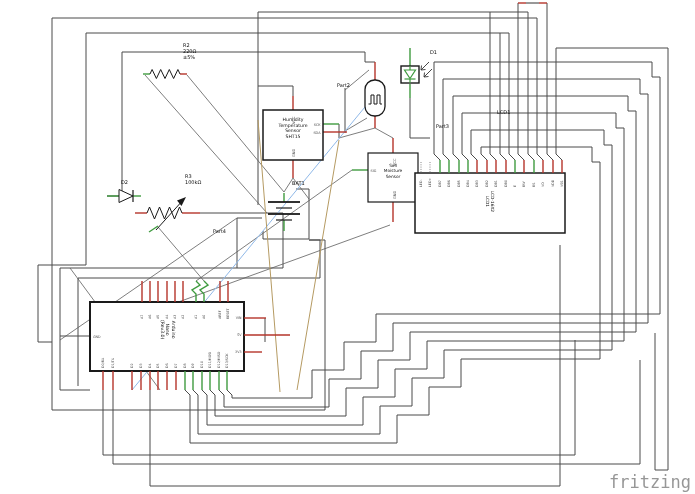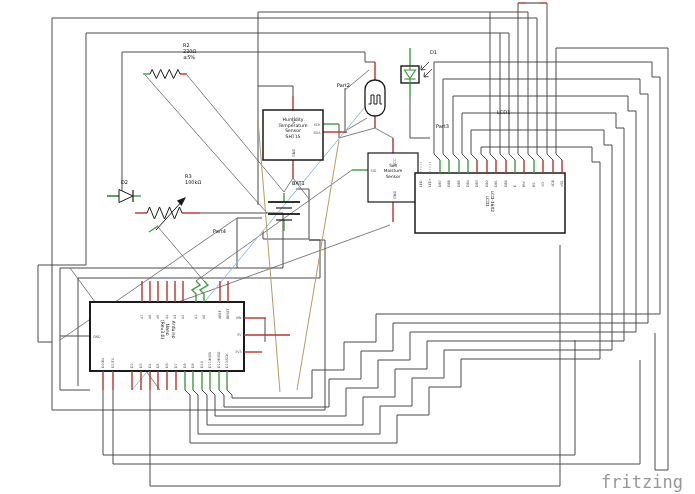--- a/index.html
+++ b/index.html
@@ -2,21 +2,21 @@
 <html><head>
 <meta charset="utf-8">
 <style>
   html,body{margin:0;padding:0;background:#fff;}
   .canvas{position:relative;width:695px;height:494px;background:#ffffff;overflow:hidden;
           font-family:"DejaVu Sans",sans-serif;color:#1a1a1a;}
   svg{position:absolute;left:0;top:0;}
   .lab{position:absolute;font-size:5px;line-height:1.2;white-space:pre-line;color:#111;}
   .body-lab{position:absolute;text-align:center;white-space:pre-line;color:#111;}
   .rot{transform:rotate(90deg);}
-  .watermark{position:absolute;right:12px;bottom:2px;font-family:"DejaVu Sans Mono",monospace;
+  .watermark{position:absolute;right:4px;bottom:2px;font-family:"DejaVu Sans Mono",monospace;
              font-size:17px;color:#979797;letter-spacing:0px;}
 </style>
 </head>
 <body>
 
 <div class="canvas">
 
   <svg id="schematic-svg" width="695" height="494" viewBox="0 0 695 494">
     <g id="g-wires">
         <path d="M515,160 L509,154 V33 H86 V265 H38 V342 H52" fill="none" stroke="#4a4a4a" stroke-width="1"></path>

